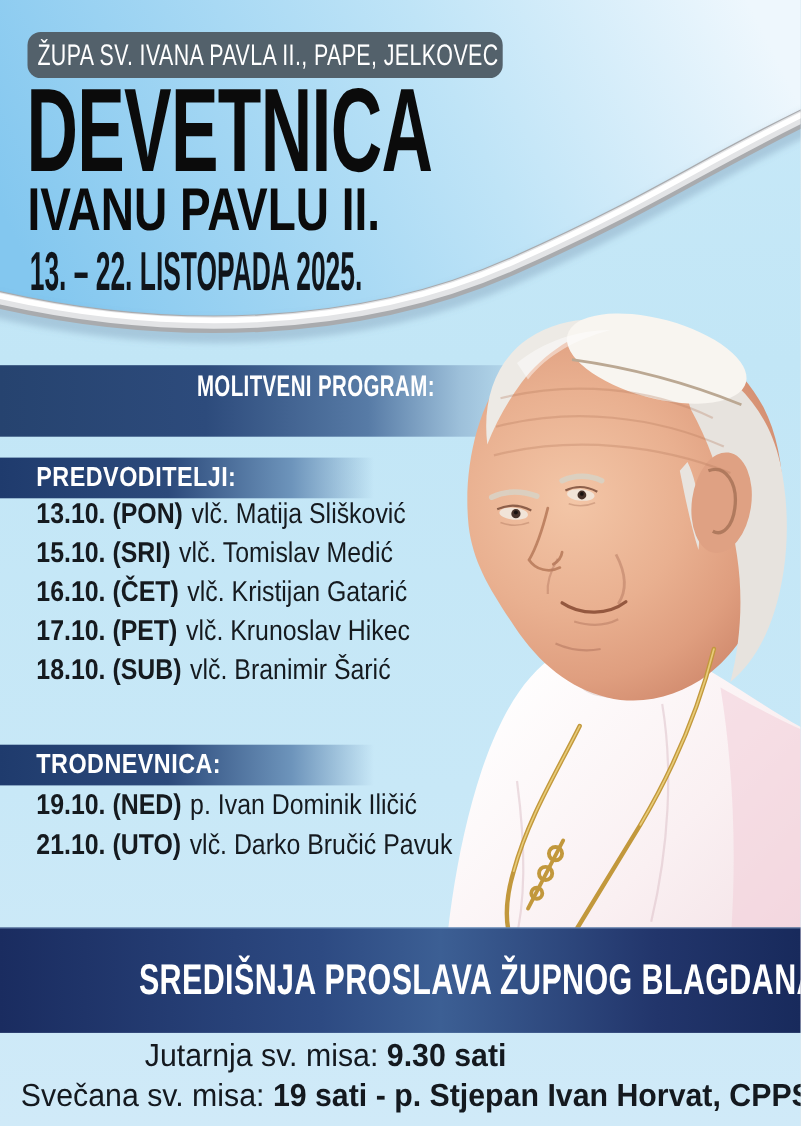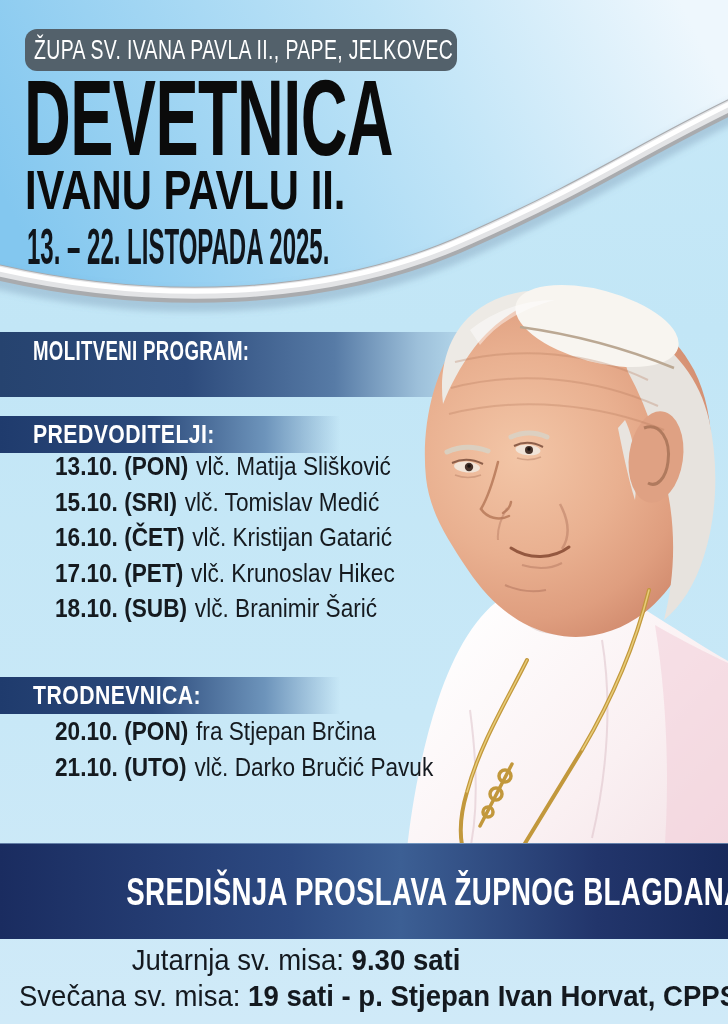--- a/index.html
+++ b/index.html
@@ -23,36 +23,36 @@
 
   .title-wrap{left:24px;top:64px;}
   .t-title{font-size:108px;font-weight:bold;color:#0b0b0b;line-height:1;transform:scaleX(.60);letter-spacing:-1px;}
   .subtitle-wrap{left:25px;top:163px;}
   .t-subtitle{font-size:55px;font-weight:bold;color:#0b0b0b;line-height:1;transform:scaleX(.76);}
   .date-wrap{left:27px;top:222px;}
   .t-date{font-size:50px;font-weight:bold;color:#10151b;line-height:1;transform:scaleX(.48);}
 
   .program-bar{left:0;top:332px;width:492px;height:65px;box-sizing:border-box;
     padding:5px 0 0 33px;
-    background:linear-gradient(90deg,#26436f 0%,#2d4b7c 38%,#577ba6 68%,#9dc0da 85%,rgba(185,220,240,0) 100%);}
+    background:linear-gradient(90deg,#26436f 0%,#2d4b7c 38%,#577ba6 68%,#9dc0da 85%,rgba(185,220,240,0) 100%);text-align:right;}
   .pb-line{height:29px;line-height:29px;}
   .t-ph{font-size:27px;font-weight:bold;color:#fff;letter-spacing:.5px;transform:scaleX(.69);}
   .t-pl{font-size:27px;color:#fff;transform:scaleX(.87);}
   .t-pl b,.t-pl span{white-space:pre;}
 
   .section-bar{left:0;width:340px;height:37px;box-sizing:border-box;display:flex;align-items:center;padding-left:33px;
     background:linear-gradient(90deg,#1f3b6d 0%,#2c4a7b 45%,#6d94bb 78%,rgba(185,220,240,0) 100%);}
   .pred-bar{top:416px;}
   .trod-bar{top:677px;}
   .t-sec{font-size:25px;font-weight:bold;color:#fff;letter-spacing:.5px;transform:scaleX(.85);}
 
   .list{left:33px;}
   .list-1{top:449px;}
   .list-2{top:714px;}
-  .row{height:35.6px;line-height:35.6px;margin-left:22px;}
+  .row{height:35.6px;line-height:35.6px;}
   .t-row{font-size:26px;color:#151a1f;transform:scaleX(.87);}
   .t-row .rd{font-weight:bold;}
   .t-row .rn{margin-left:9px;}
 
   .band{left:0;top:843px;width:728px;height:95px;
     background:linear-gradient(90deg,#1a2c60 0%,#2d4a82 40%,#3c5f94 55%,#22356b 82%,#182a5c 100%);
     border-top:1px solid rgba(170,205,235,.5);
     display:flex;flex-direction:column;justify-content:center;}
   .band-line{height:38px;line-height:38px;}
   .t-band{font-size:39px;font-weight:bold;color:#fff;letter-spacing:.5px;transform:scaleX(.71);}
@@ -226,21 +226,21 @@
     <div class="row">
       <span class="cond t-row"><b class="rd">17.10. (PET)</b><span class="rn">vlč. Krunoslav Hikec</span></span>
     </div>
     <div class="row">
       <span class="cond t-row"><b class="rd">18.10. (SUB)</b><span class="rn">vlč. Branimir Šarić</span></span>
     </div>
   </div>
 
   <div class="abs z4 list list-2">
     <div class="row">
-      <span class="cond t-row"><b class="rd">20.10. (PON)</b><span class="rn">fra Stjepan Brčina</span></span>
+      <span class="cond t-row"><b class="rd">19.10. (NED)</b><span class="rn">p. Ivan Dominik Iličić</span></span>
     </div>
     <div class="row">
       <span class="cond t-row"><b class="rd">21.10. (UTO)</b><span class="rn">vlč. Darko Bručić Pavuk</span></span>
     </div>
   </div>
 
   <div class="abs z5 band ctr">
     <div class="band-line">
       <span class="cond t-band">SREDIŠNJA PROSLAVA ŽUPNOG BLAGDANA</span>
     </div>

